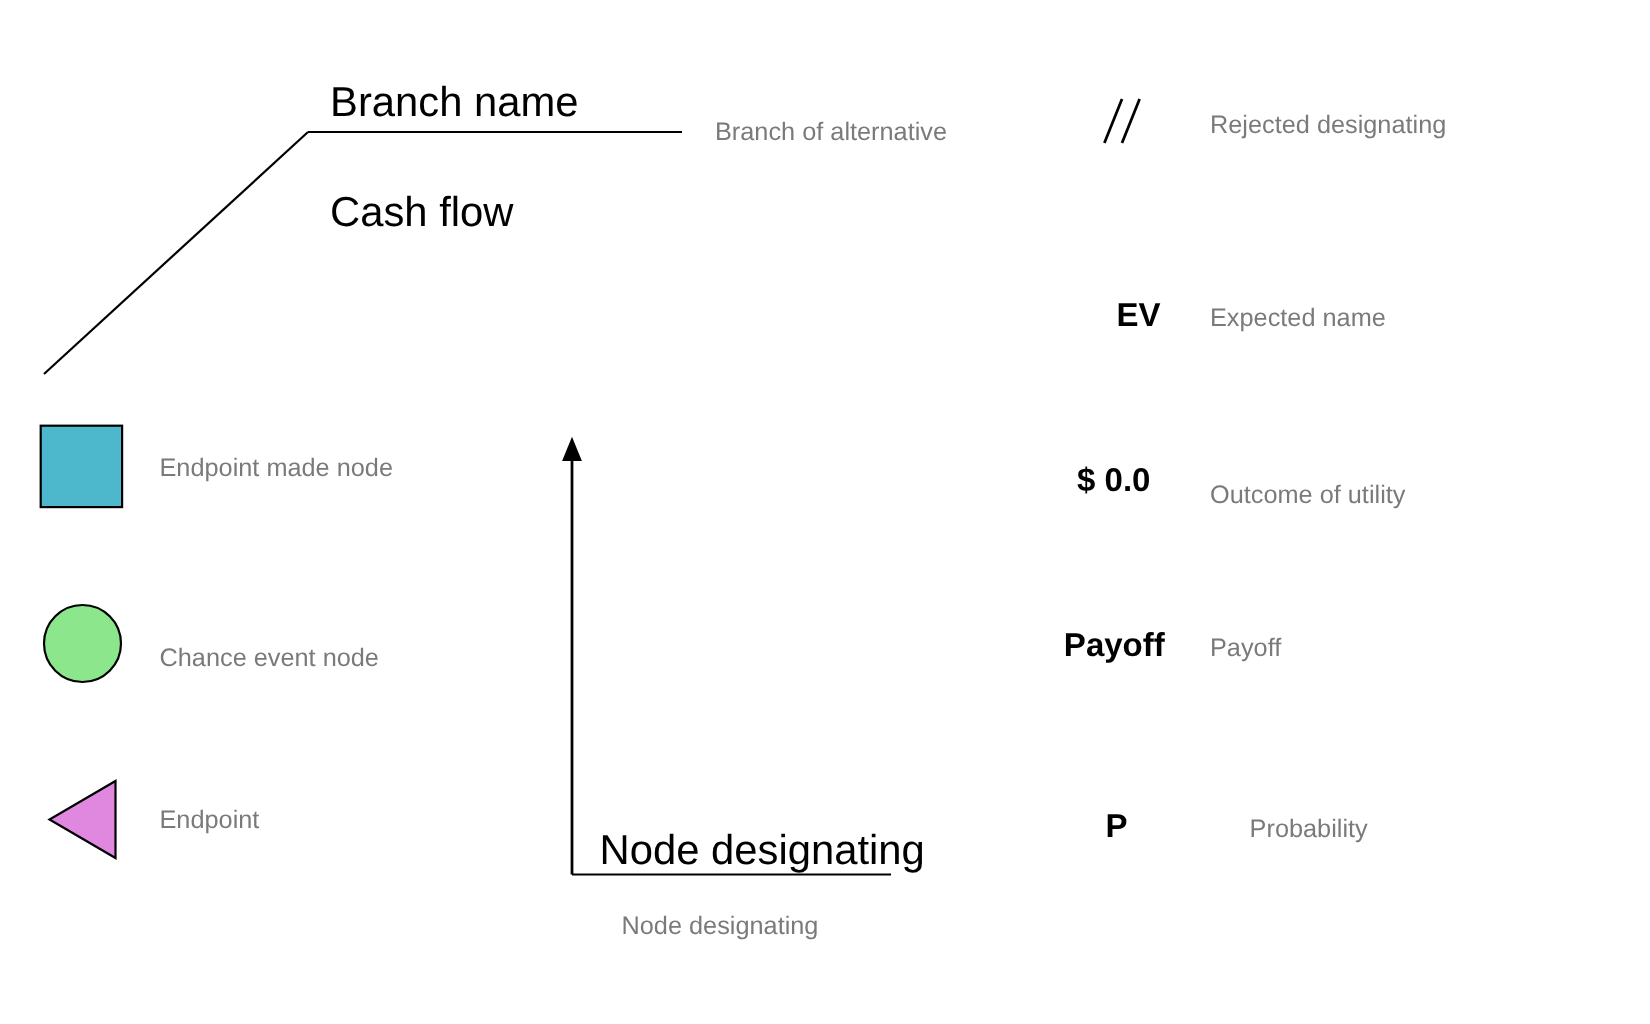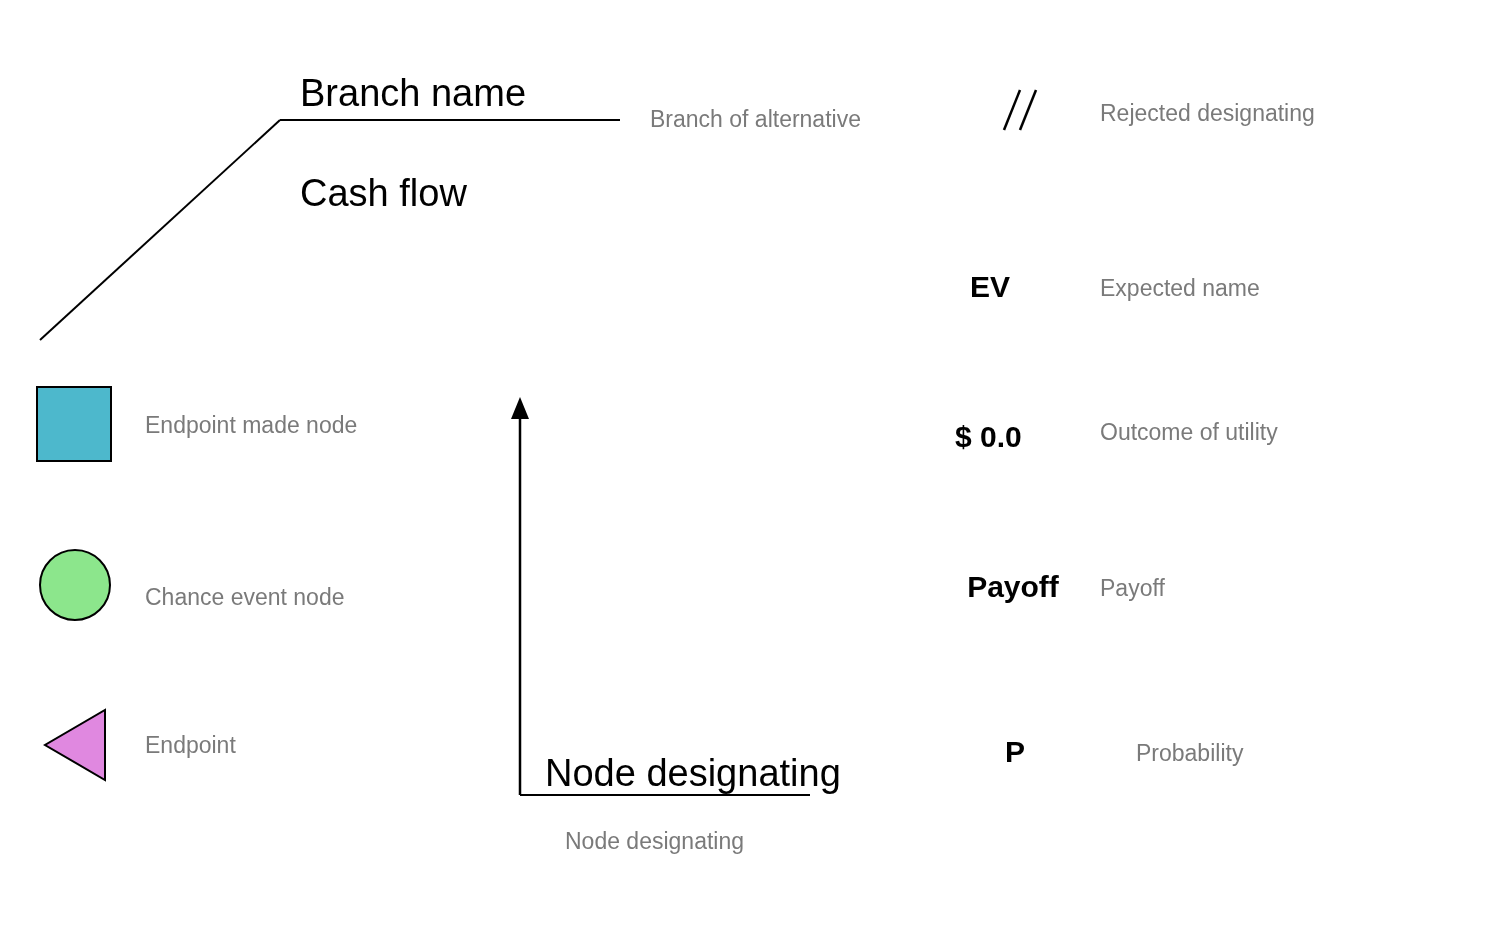--- a/index.html
+++ b/index.html
@@ -76,23 +76,23 @@
 <div class="abs gray-label" style="left:565px; top:828px;">Node designating</div>
 
 <div class="abs" style="left:990px; top:85px;">
   <svg width="60" height="50">
     <line x1="14" y1="45" x2="30" y2="5" stroke="#000" stroke-width="2.5"></line>
     <line x1="30" y1="45" x2="46" y2="5" stroke="#000" stroke-width="2.5"></line>
   </svg>
 </div>
 <div class="abs gray-label" style="left:1100px; top:100px;">Rejected designating</div>
 
-<div class="abs sym-label" style="left:970px; top:270px; width:85px; text-align:left;">EV</div>
+<div class="abs sym-label" style="left:970px; top:270px; width:85px; text-align:right;">EV</div>
 <div class="abs gray-label" style="left:1100px; top:275px;">Expected name</div>
 
-<div class="abs sym-label" style="left:955px; top:420px; width:115px; text-align:left;">$ 0.0</div>
-<div class="abs gray-label" style="left:1100px; top:419px;">Outcome of utility</div>
+<div class="abs sym-label" style="left:955px; top:420px; width:115px; text-align:center;">$ 0.0</div>
+<div class="abs gray-label" style="left:1100px; top:436px;">Outcome of utility</div>
 
 <div class="abs sym-label" style="left:948px; top:570px; width:130px; text-align:center;">Payoff</div>
 <div class="abs gray-label" style="left:1100px; top:575px;">Payoff</div>
 
 <div class="abs sym-label" style="left:985px; top:735px; width:60px; text-align:center;">P</div>
 <div class="abs gray-label" style="left:1136px; top:740px;">Probability</div>
 
 </body></html>

